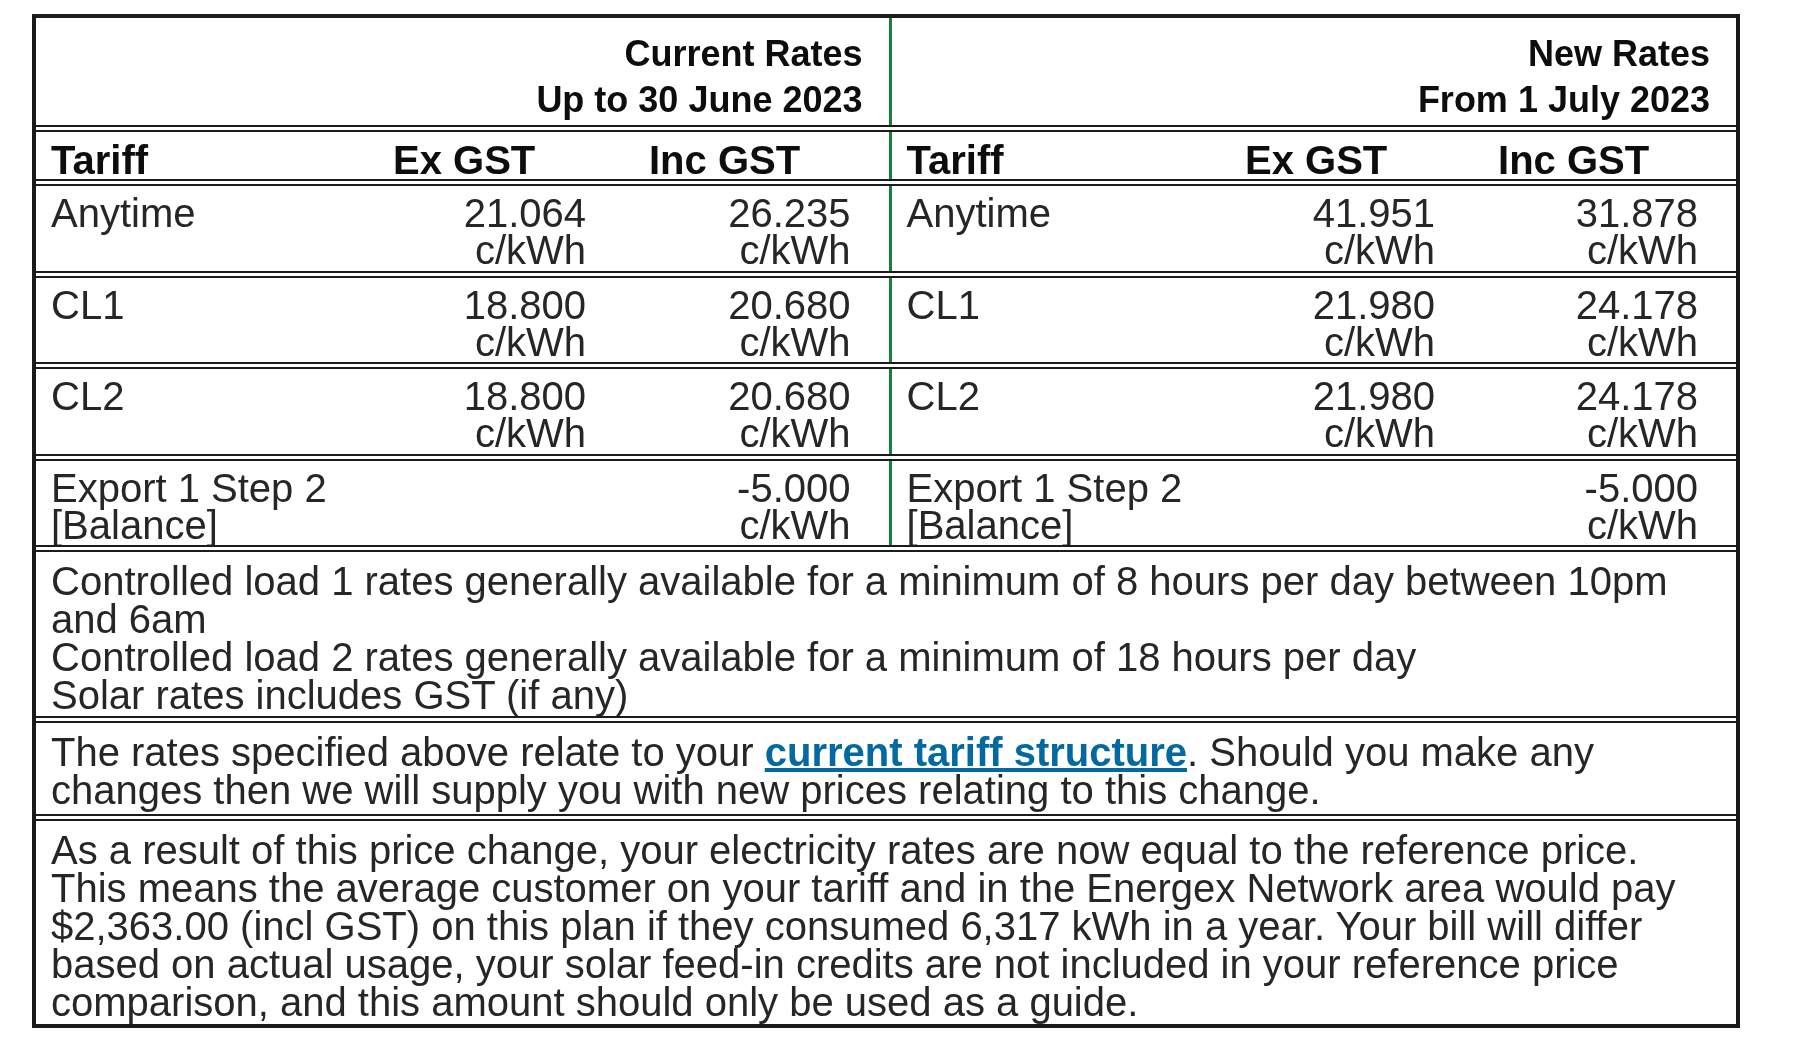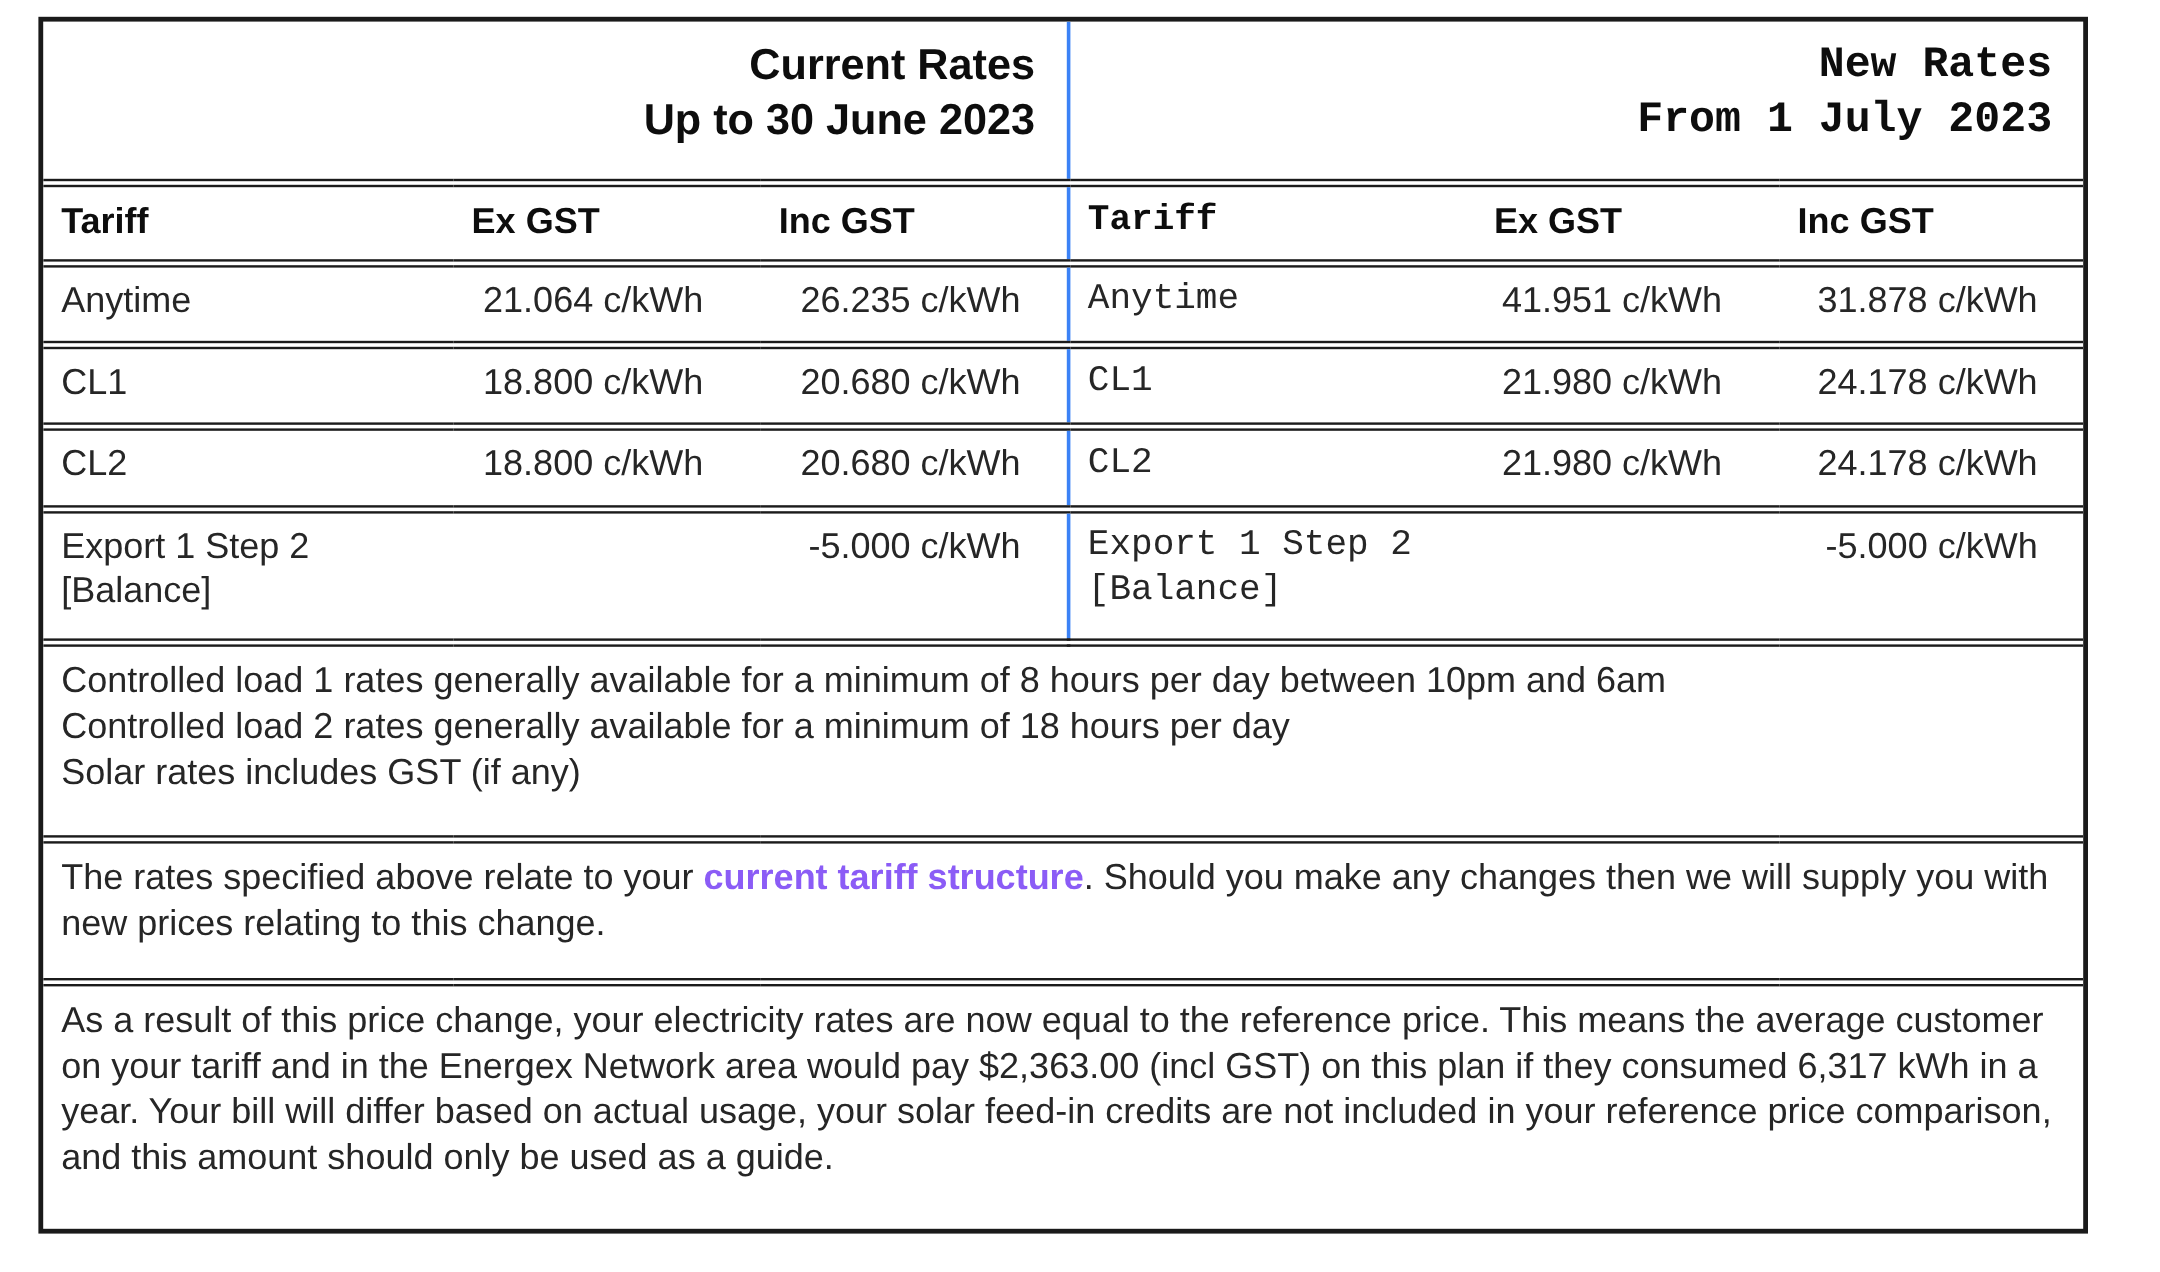--- a/index.html
+++ b/index.html
@@ -1,33 +1,33 @@
 <!DOCTYPE html>
 <html><head>
 <meta charset="utf-8">
 <style>
   html,body{margin:0;padding:0;background:#ffffff;}
   .canvas{position:relative;width:1552px;height:1060px;background:#ffffff;
           font-family:"Liberation Sans","DejaVu Sans",sans-serif;color:#232323;}
   .frame{position:absolute;left:32px;top:14px;width:1708px;height:1014px;
          border:4px solid #1a1a1a;box-sizing:border-box;overflow:hidden;background:#fff;}
   table.rates{border-collapse:collapse;width:100%;height:100%;table-layout:fixed;}
-  td{vertical-align:top;font-size:30px;line-height:37px;color:#262626;
+  td{vertical-align:top;font-size:40px;line-height:37px;color:#262626;
      padding:9px 0 0 15px;overflow:hidden;}
   tr.sep td{border-top:7px double #1b1b1b;}
-  td.divider{border-left:3px solid #3b82f6;font-family:Liberation Mono, monospace;}
+  td.divider{border-left:3px solid #15803d;}
   td.num{text-align:right;padding-left:0;}
   td.num-ex{padding-right:48px;}
   td.num-inc{padding-right:38px;}
   td.rates-title{font-weight:bold;font-size:36px;line-height:46px;color:#0d0d0d;
                  text-align:right;padding:13px 26px 0 0;}
   tr.colhdr td{font-weight:bold;color:#0d0d0d;padding-top:10px;}
   .sub{line-height:37px;}
   td.note{padding:10px 18px 0 15px;line-height:38px;}
-  b{color:#8b5cf6;}
+  b{color:#0369a1;text-decoration:underline;}
   .r-title{height:104px}.r-h{height:54px}.r-d{height:55px}
   .r-e1{height:94px}.r-e2{height:88px}
   .r-n{height:132px}.r-p2{height:96px}.r-p3{height:160px}
 </style>
 </head>
 <body>
 
 <div class="canvas">
   <div class="frame">
     <table class="rates">

